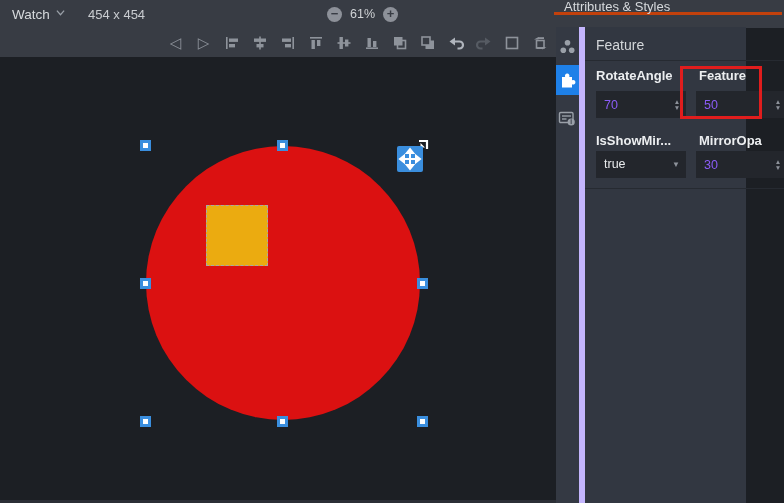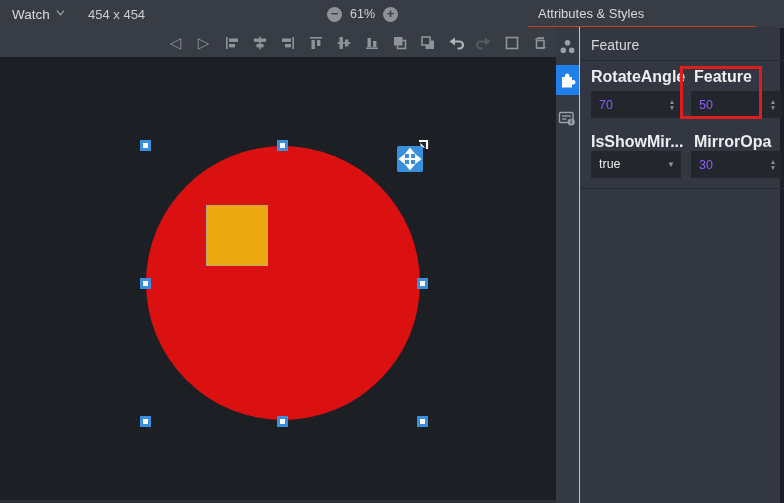--- a/index.html
+++ b/index.html
@@ -12,22 +12,22 @@
   .device-switcher { position:absolute; left:12px; top:0; height:28px; display:flex; align-items:center;
                      gap:6px; cursor:pointer; }
   .device-label { font-size:13.5px; color:#d8dbde; }
   .chev { width:9px; height:9px; margin-top:-3px; }
   .canvas-size { position:absolute; left:88px; top:0; height:28px; display:flex; align-items:center;
                  font-size:13px; color:#c9ccd0; }
   .zoom-ctrl { position:absolute; left:327px; top:0; height:28px; display:flex; align-items:center; gap:8px; }
   .zoom-btn { width:15px; height:15px; border-radius:50%; background:#8d9199; color:#383c44;
               font-size:13px; font-weight:bold; line-height:14px; text-align:center; cursor:pointer; }
   .zoom-level { font-size:12.5px; color:#d0d3d6; }
-  .panel-header { position:absolute; left:528px; top:0; width:228px; height:27px; background:#383c44;
-                  border-bottom:1px solid #c2410c; display:flex; align-items:center; padding-left:10px; }
+  .panel-header { position:absolute; left:554px; top:0; width:228px; height:15px; background:#383c44;
+                  border-bottom:3px solid #c2410c; display:flex; align-items:center; padding-left:10px; }
   .panel-title { font-size:13px; color:#d6d9dc; }
 
   
   .toolbar { position:absolute; left:0; top:28px; width:556px; height:29px; background:#383c44;
              display:flex; align-items:center; gap:9px; padding-left:166px; }
   .tb-icon { width:19px; height:19px; display:flex; align-items:center; justify-content:center;
              cursor:pointer; flex:0 0 auto; }
   .tb-glyph { font-size:15px; color:#8e939b; line-height:19px; }
 
   
@@ -42,25 +42,25 @@
   .handle::after { content:""; width:5px; height:5px; background:#fff; }
   .move-tool { position:absolute; left:397px; top:89px; width:26px; height:26px; background:#3a8ede;
                border-radius:2px; display:flex; align-items:center; justify-content:center; cursor:pointer; }
   .corner-glyph { position:absolute; left:417px; top:82px; }
 
   
   .side-strip { position:absolute; left:556px; top:27px; width:23px; height:476px; background:#343943; }
   .strip-icon { width:23px; height:28px; display:flex; align-items:center; justify-content:center; cursor:pointer; }
   .strip-tab-active { width:23px; height:30px; background:#1e80e8; display:flex; align-items:center;
                       justify-content:center; cursor:pointer; }
-  .side-content { position:absolute; left:579px; top:27px; width:201px; height:476px; background:#323741;
-                  border-left:1px solid #c4b5fd; }
+  .side-content { position:absolute; left:579px; top:27px; width:167px; height:476px; background:#323741;
+                  border-left:6px solid #c4b5fd; }
   .section-title { position:absolute; left:11px; top:10px; font-size:14px; color:#d4d7da; }
   .divider { position:absolute; left:0; width:205px; height:1px; background:#262a31; }
-  .field-label { position:absolute; font-size:16px; font-weight:bold; color:#eceef0; }
+  .field-label { position:absolute; font-size:13px; font-weight:bold; color:#eceef0; }
   .field { position:absolute; height:27px; background:#23262c; color:#e8eaec; font-size:12.5px; }
   .field input { width:100%; height:100%; background:transparent; border:none; outline:none;
                  color:#8b5cf6; font-size:12.5px; font-family:"Liberation Sans", sans-serif;
                  padding-left:8px; }
   .spinner { position:absolute; right:3px; top:0; height:100%; width:12px; display:flex;
              flex-direction:column; align-items:center; justify-content:center; cursor:pointer; }
   .spin-up, .spin-down { font-size:6.5px; line-height:6px; color:#8d929a; }
   .dd-value { padding-left:8px; line-height:27px;border-radius:12px; }
   .dd-arrow { position:absolute; right:6px; top:0; line-height:27px; font-size:8px; color:#8d929a; cursor:pointer; }
   .highlight-box { position:absolute; left:680px; top:66px; width:82px; height:53px;

